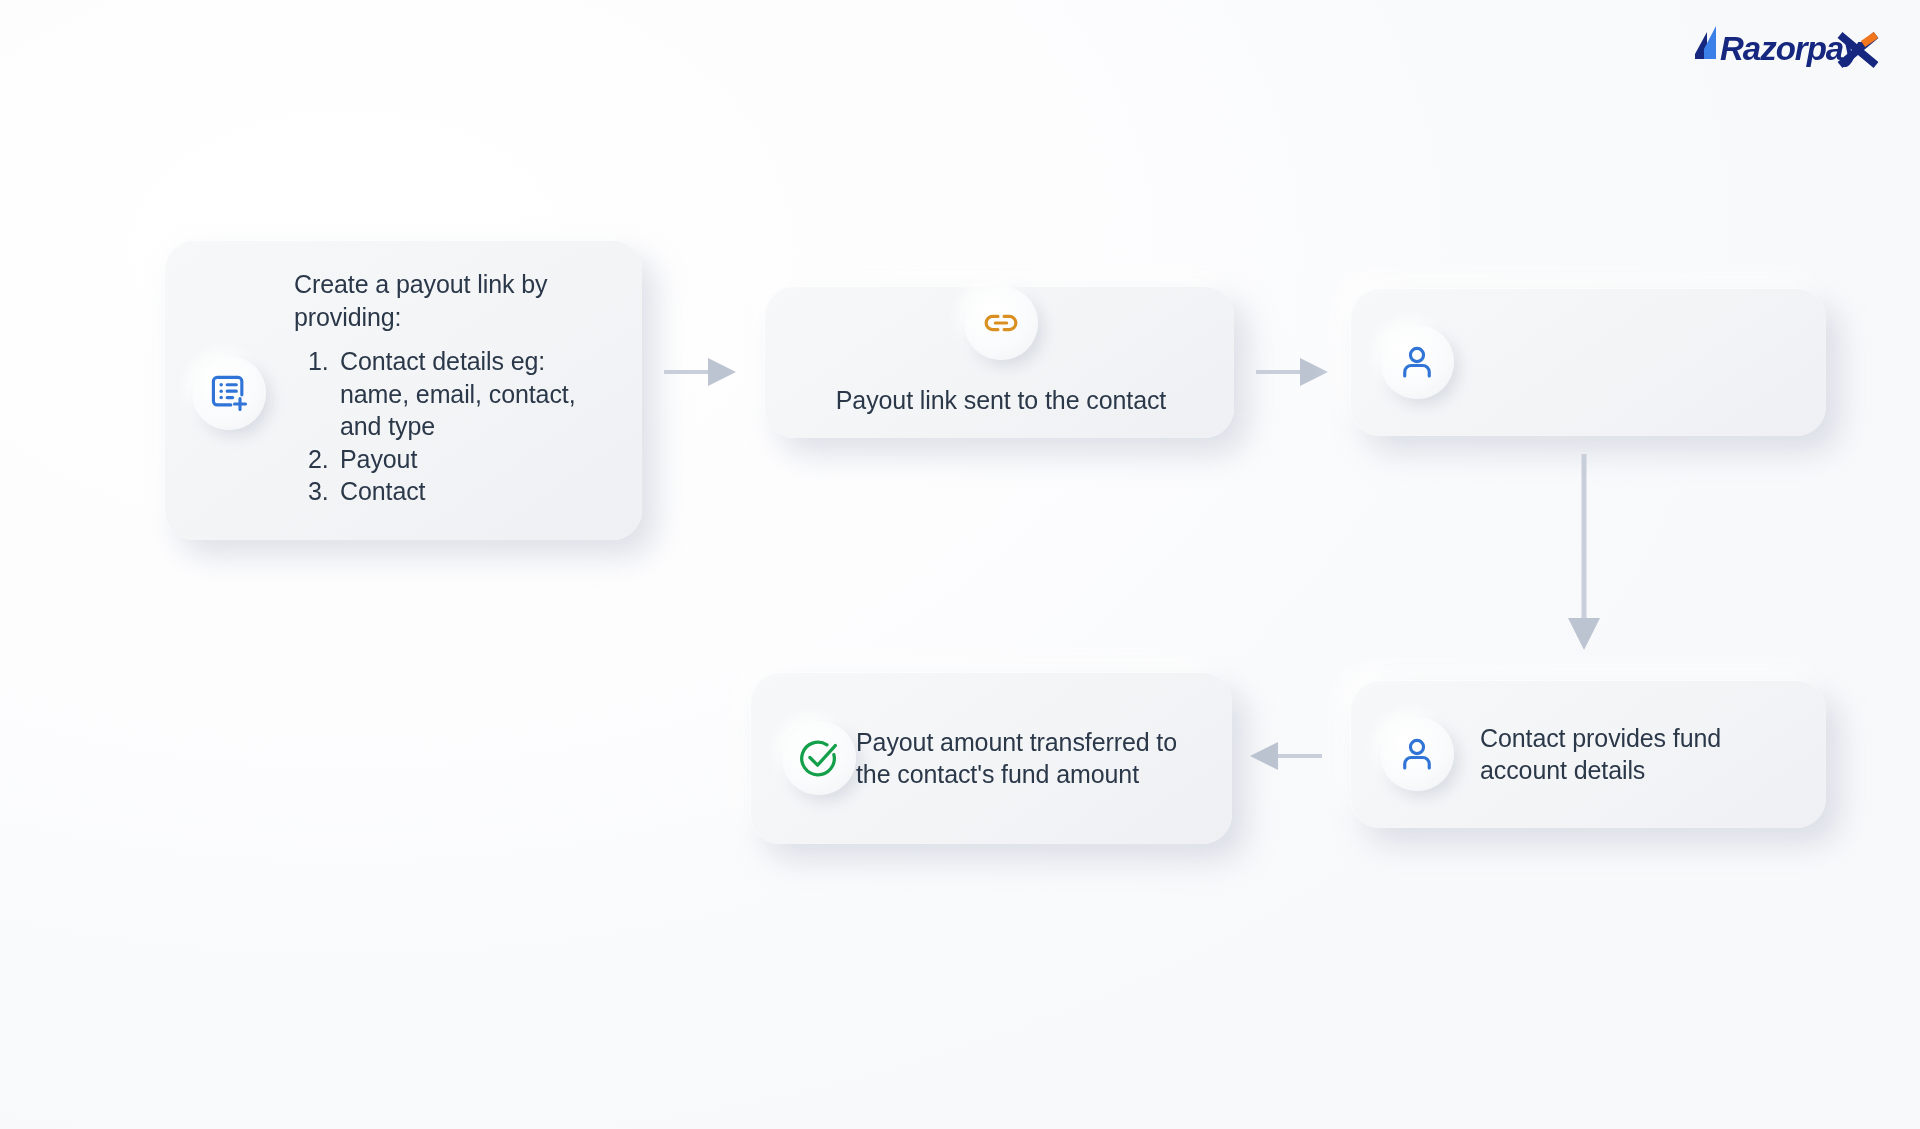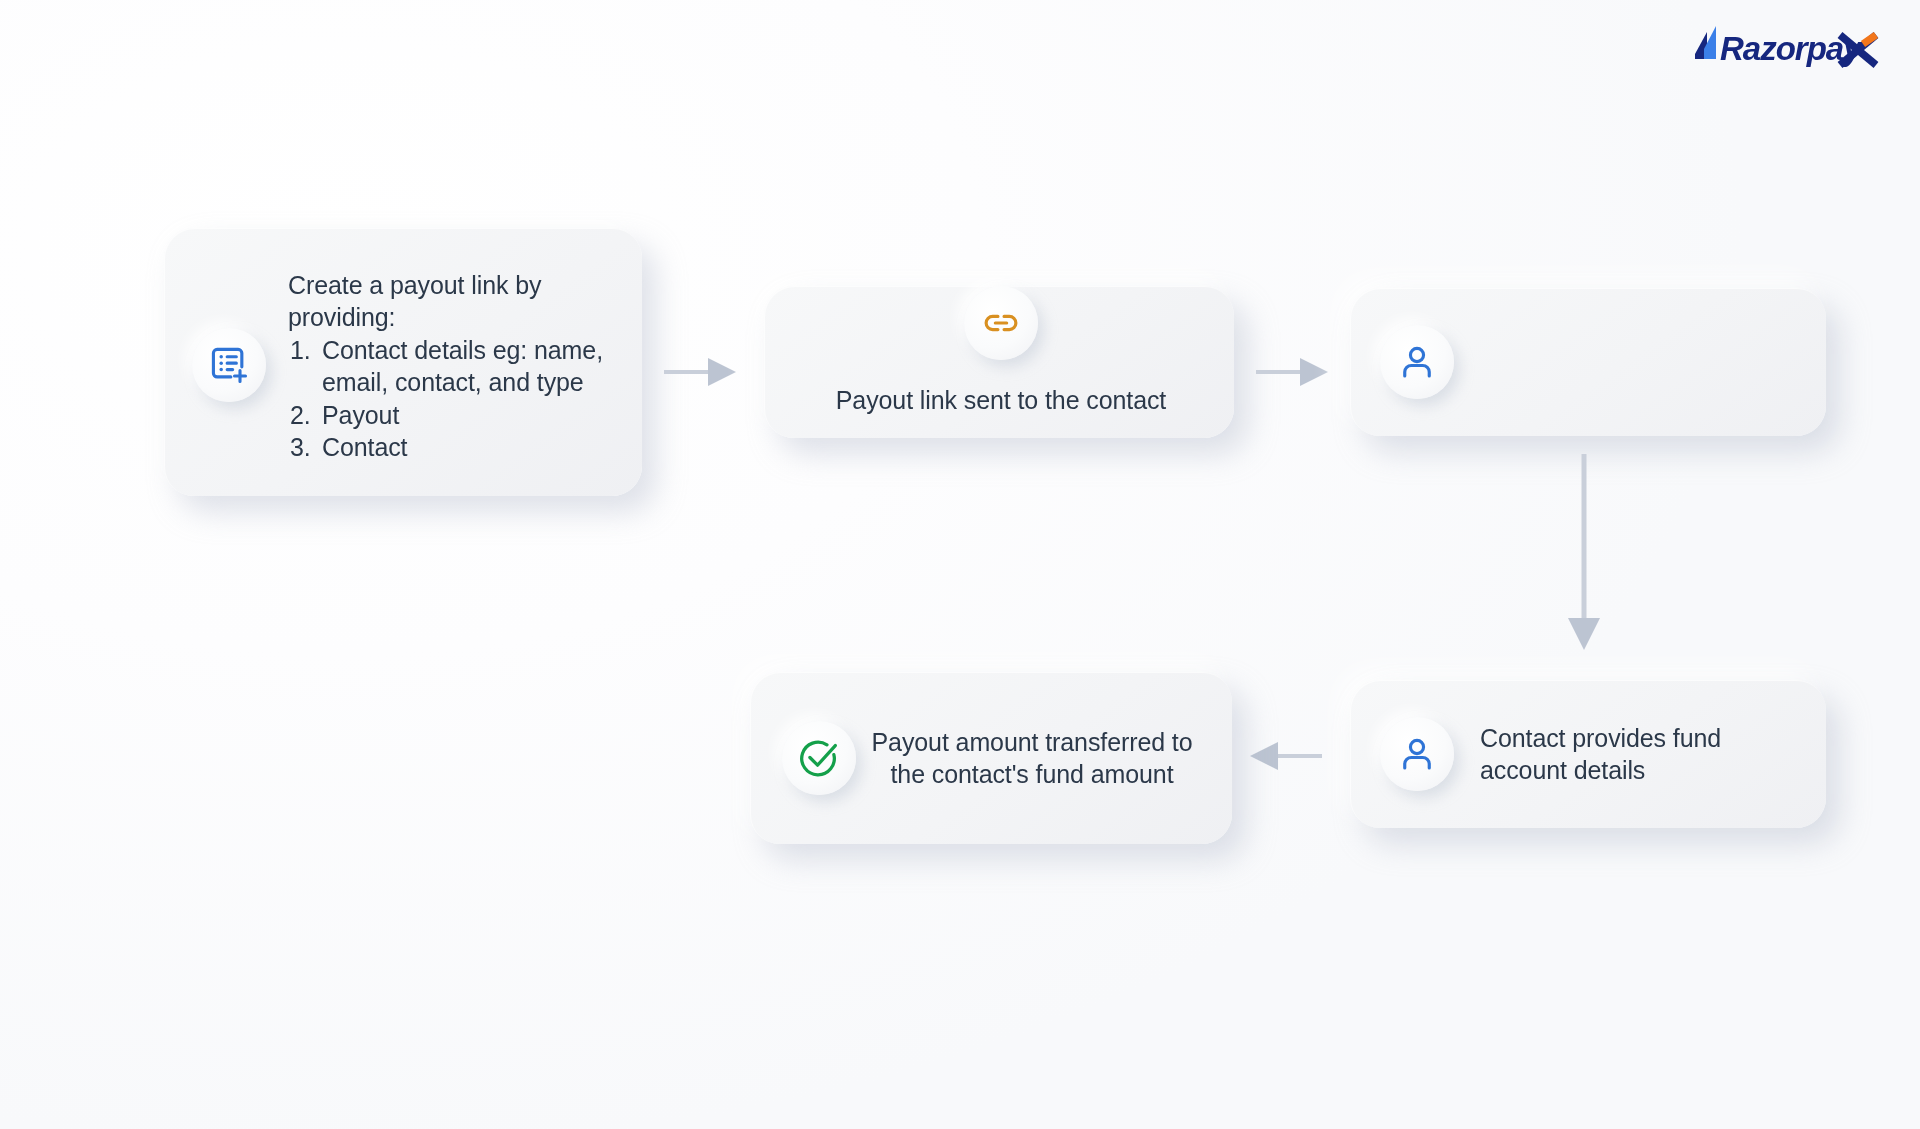--- a/index.html
+++ b/index.html
@@ -57,40 +57,40 @@
     color:#2b3849;
     font-size:25px;
     line-height:1.30;
     letter-spacing:-0.1px;
   }
   .card-text p{ margin:0; }
 
   ol.steps{
     list-style:none;
     counter-reset:stepc;
-    margin:0; padding:0;
+    margin:12px; padding:0;
   }
   ol.steps li{
     counter-increment:stepc;
     position:relative;
     padding-left:34px;
     line-height:1.30;
   }
   ol.steps li::before{
     content:counter(stepc) ".";
     position:absolute; left:2px; top:0;
     width:28px; text-align:left;
   }
 
   
   #card-create{
-    left:164px; top:228px;
+    left:164px; top:240px;
     width:478px; min-height:268px;
     padding:26px 26px 20px 28px;
-    gap:22px;
+    gap:28px;
   }
   #card-create .card-text{ padding-top:2px; }
 
   #card-link-sent{
     left:764px; top:286px;
     width:470px; height:152px;
     padding:0 26px 0 30px;
     gap:24px;
     flex-direction:column;
   }
@@ -99,21 +99,20 @@
     left:1350px; top:288px;
     width:476px; height:148px;
     padding:0 26px 0 30px;
     gap:24px;
   }
 
   #card-transferred{
     left:750px; top:672px;
     width:482px; height:172px;
     padding:0 24px 0 32px;
-    text-align:center;
   }
 
   #card-fund-account{
     left:1350px; top:680px;
     width:476px; height:148px;
     padding:0 26px 0 30px;
     gap:26px;
   }
 
   

